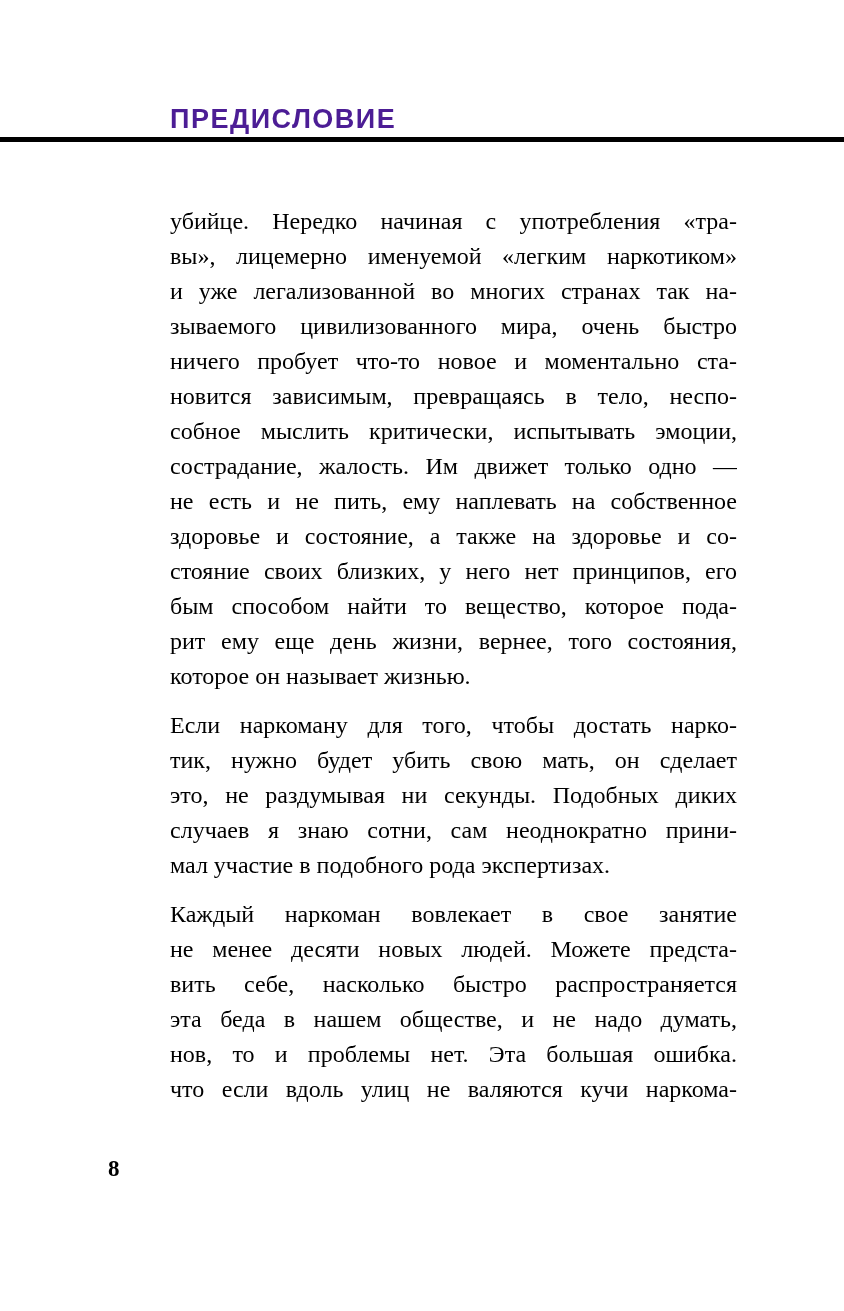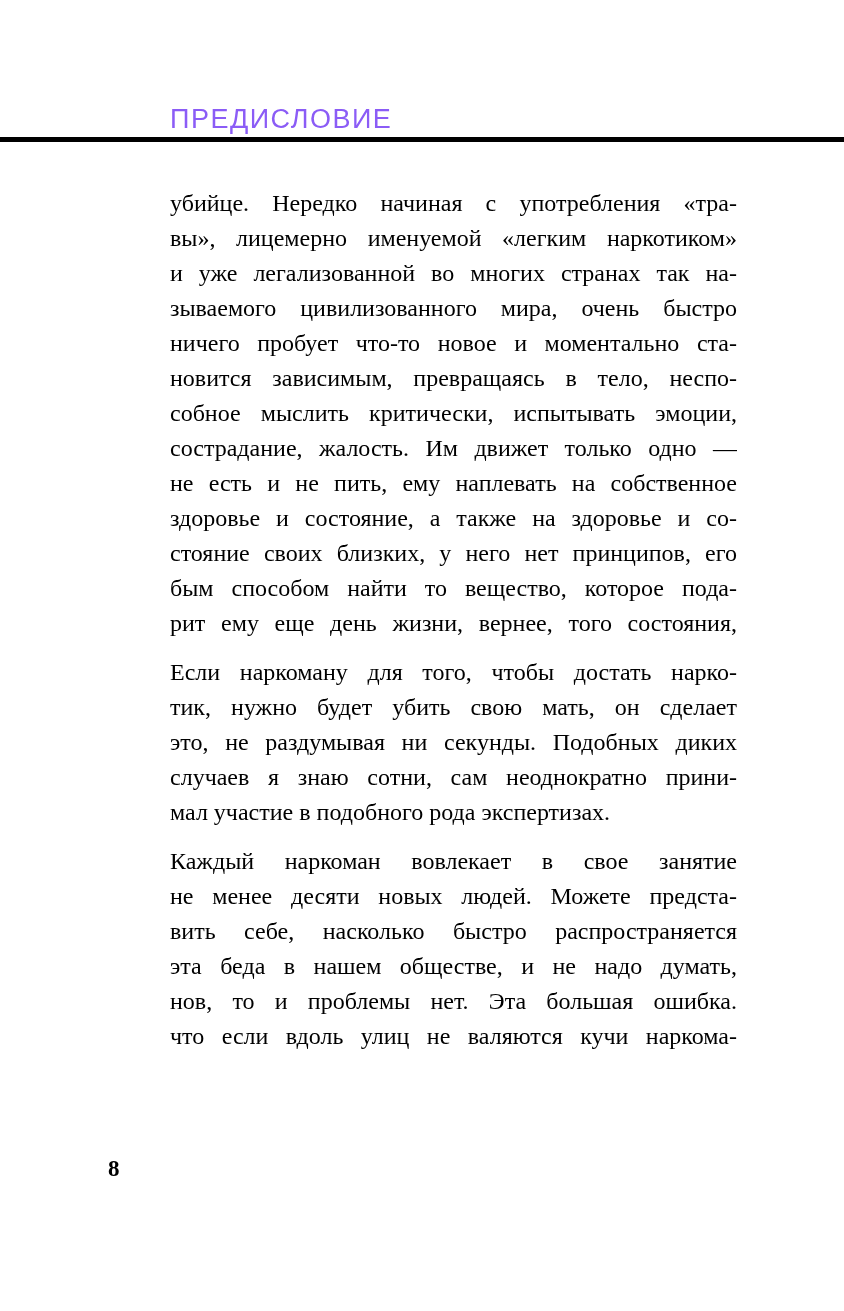--- a/index.html
+++ b/index.html
@@ -14,38 +14,38 @@
     background: #ffffff;
     color: #000000;
     overflow: hidden;
     font-family: "Liberation Serif", serif;
   }
   .header-title {
     position: absolute;
     left: 170px;
     top: 104px;
     font-family: "Liberation Sans", sans-serif;
-    font-weight: normal;
+    font-weight: bold;
     font-size: 27px;
     letter-spacing: 1.5px;
-    color: #8b5cf6;
+    color: #4c1d95;
     white-space: nowrap;
   }
   .header-rule {
     position: absolute;
     left: 0;
     top: 137px;
     width: 844px;
     height: 5px;
     background: #000000;
   }
   .text-block {
     position: absolute;
     left: 170px;
-    top: 186px;
+    top: 204px;
     width: 567px;
     font-size: 24px;
     color: #000000;
   }
   .paragraph {
     margin: 0 0 14px 0;
     padding: 0;
   }
   .line {
     height: 35px;
@@ -82,20 +82,21 @@
         <div class="line">зываемого цивилизованного мира, очень быстро</div>
         <div class="line">ничего пробует что-то новое и моментально ста-</div>
         <div class="line">новится зависимым, превращаясь в тело, неспо-</div>
         <div class="line">собное мыслить критически, испытывать эмоции,</div>
         <div class="line">сострадание, жалость. Им движет только одно —</div>
         <div class="line">не есть и не пить, ему наплевать на собственное</div>
         <div class="line">здоровье и состояние, а также на здоровье и со-</div>
         <div class="line">стояние своих близких, у него нет принципов, его</div>
         <div class="line">бым способом найти то вещество, которое пода-</div>
         <div class="line">рит ему еще день жизни, вернее, того состояния,</div>
+        <div class="line line-last">которое он называет жизнью.</div>
       </div>
       <div class="paragraph">
         <div class="line">Если наркоману для того, чтобы достать нарко-</div>
         <div class="line">тик, нужно будет убить свою мать, он сделает</div>
         <div class="line">это, не раздумывая ни секунды. Подобных диких</div>
         <div class="line">случаев я знаю сотни, сам неоднократно прини-</div>
         <div class="line line-last">мал участие в подобного рода экспертизах.</div>
       </div>
       <div class="paragraph">
         <div class="line">Каждый наркоман вовлекает в свое занятие</div>

